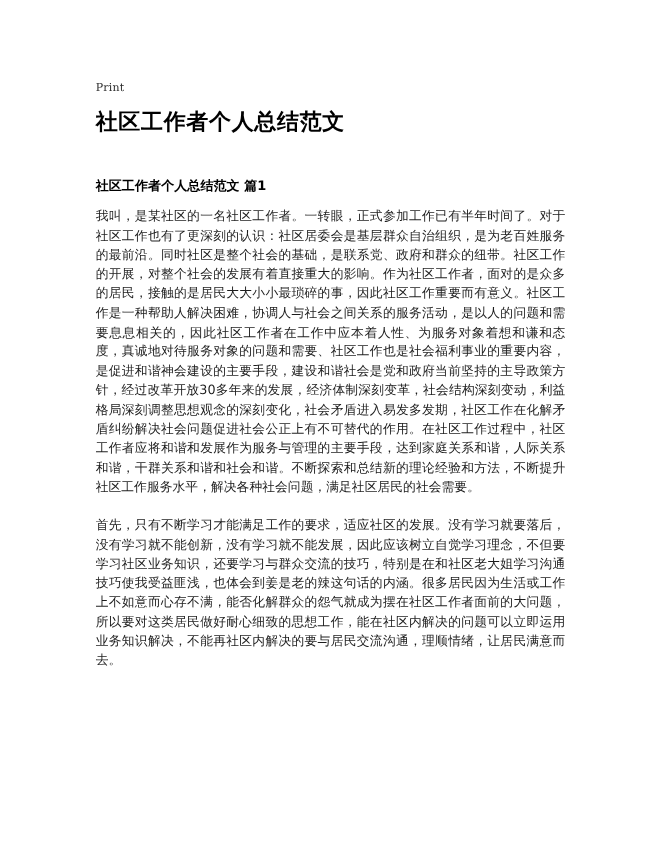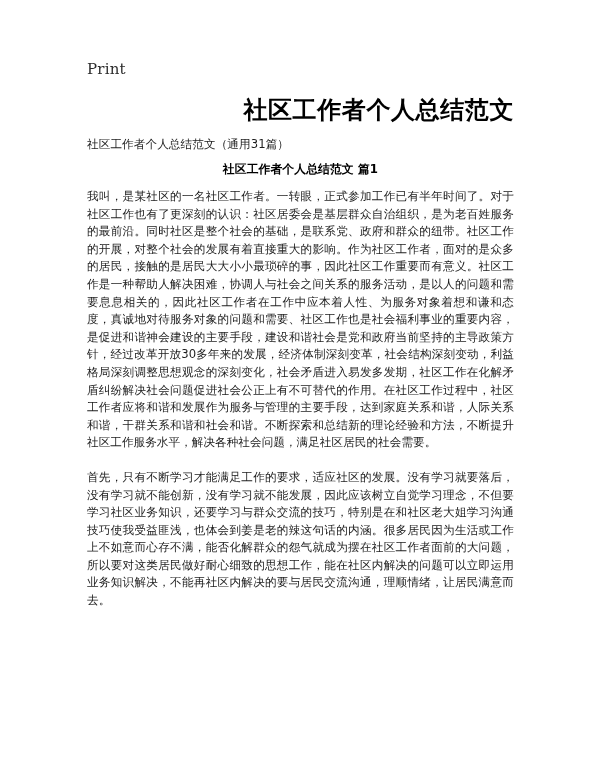--- a/index.html
+++ b/index.html
@@ -21,39 +21,39 @@
     position: relative;
     width: 600px;
     height: 776px;
     box-sizing: border-box;
     background: #ffffff;
   }
 
   .print-link {
     position: absolute;
     left: 87px;
-    top: 62px;
+    top: 74px;
     font-family: "DejaVu Serif", serif;
-    font-size: 15px;
+    font-size: 10px;
     line-height: 14px;
     color: #2b2b2b;
     letter-spacing: 0.2px;
     cursor: pointer;
   }
 
   .doc-title {
     margin: 0;
     padding: 0;
     position: absolute;
     left: 87px;
     top: 96px;
     width: 427px;
-    text-align: right;
+    text-align: left;
     font-family: "DejaVu Sans", sans-serif;
-    font-size: 24px;
+    font-size: 20px;
     font-weight: 700;
     line-height: 28px;
     letter-spacing: 0.6px;
     color: #000000;
   }
 
   .doc-subtitle {
     position: absolute;
     left: 87px;
     top: 135px;
@@ -67,21 +67,20 @@
   .section-heading {
     position: absolute;
     left: 87px;
     top: 160px;
     width: 427px;
     font-size: 11.8px;
     font-weight: 700;
     line-height: 18px;
     color: #000000;
     letter-spacing: 0.1px;
-    text-align: center;
   }
 
   .body-text {
     position: absolute;
     left: 87px;
     top: 188px;
     width: 427px;
   }
 
   .body-text p {
@@ -102,21 +101,20 @@
 </style>
 </head>
 <body>
 
 <div class="page">
 
   <a class="print-link">Print</a>
 
   <h1 class="doc-title">社区工作者个人总结范文</h1>
 
-  <div class="doc-subtitle">社区工作者个人总结范文（通用31篇）</div>
 
   <div class="section-heading">社区工作者个人总结范文 篇1</div>
 
   <div class="body-text">
     <p>我叫，是某社区的一名社区工作者。一转眼，正式参加工作已有半年时间了。对于社区工作也有了更深刻的认识：社区居委会是基层群众自治组织，是为老百姓服务的最前沿。同时社区是整个社会的基础，是联系党、政府和群众的纽带。社区工作的开展，对整个社会的发展有着直接重大的影响。作为社区工作者，面对的是众多的居民，接触的是居民大大小小最琐碎的事，因此社区工作重要而有意义。社区工作是一种帮助人解决困难，协调人与社会之间关系的服务活动，是以人的问题和需要息息相关的，因此社区工作者在工作中应本着人性、为服务对象着想和谦和态度，真诚地对待服务对象的问题和需要、社区工作也是社会福利事业的重要内容，是促进和谐神会建设的主要手段，建设和谐社会是党和政府当前坚持的主导政策方针，经过改革开放30多年来的发展，经济体制深刻变革，社会结构深刻变动，利益格局深刻调整思想观念的深刻变化，社会矛盾进入易发多发期，社区工作在化解矛盾纠纷解决社会问题促进社会公正上有不可替代的作用。在社区工作过程中，社区工作者应将和谐和发展作为服务与管理的主要手段，达到家庭关系和谐，人际关系和谐，干群关系和谐和社会和谐。不断探索和总结新的理论经验和方法，不断提升社区工作服务水平，解决各种社会问题，满足社区居民的社会需要。</p>
     <p>首先，只有不断学习才能满足工作的要求，适应社区的发展。没有学习就要落后，没有学习就不能创新，没有学习就不能发展，因此应该树立自觉学习理念，不但要学习社区业务知识，还要学习与群众交流的技巧，特别是在和社区老大姐学习沟通技巧使我受益匪浅，也体会到姜是老的辣这句话的内涵。很多居民因为生活或工作上不如意而心存不满，能否化解群众的怨气就成为摆在社区工作者面前的大问题，所以要对这类居民做好耐心细致的思想工作，能在社区内解决的问题可以立即运用业务知识解决，不能再社区内解决的要与居民交流沟通，理顺情绪，让居民满意而去。</p>
   </div>
 
 </div>
 

